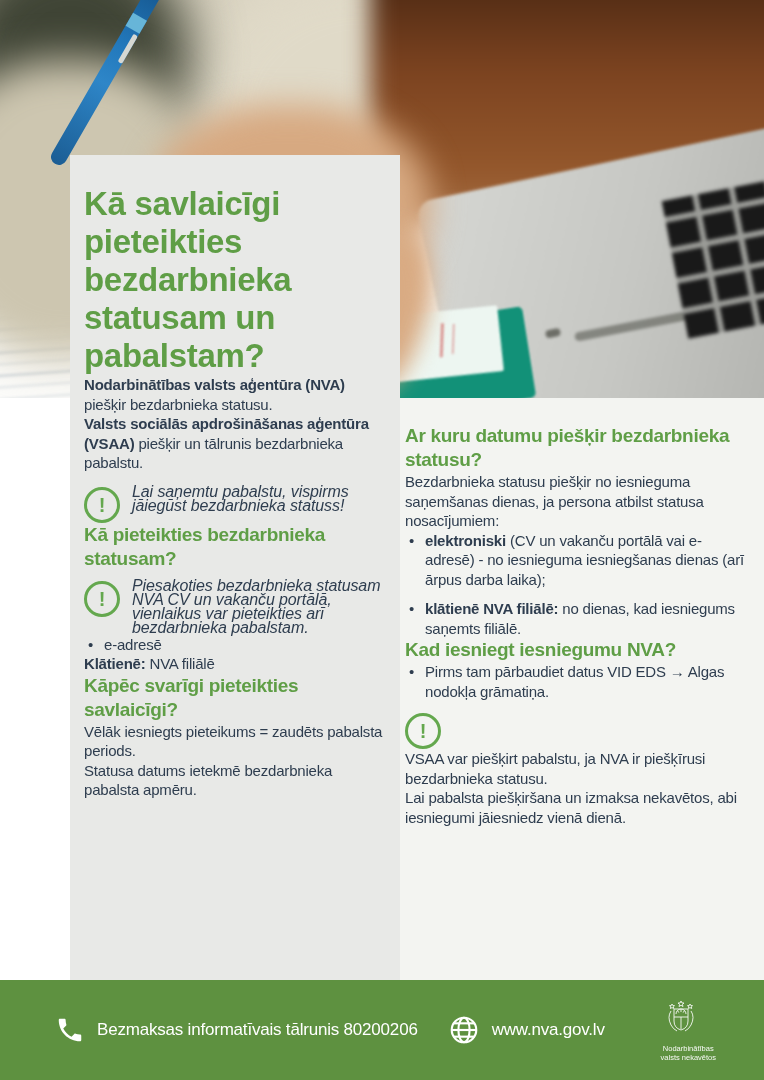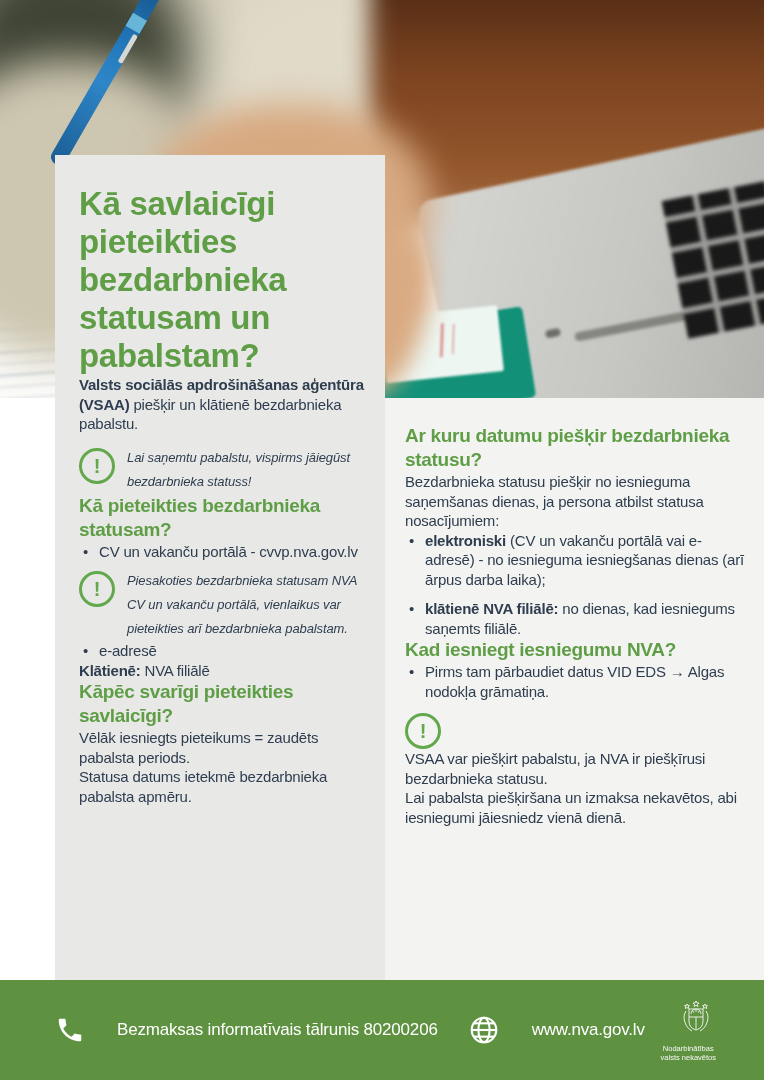--- a/index.html
+++ b/index.html
@@ -32,45 +32,45 @@
   .ph-finger{left:330px;top:230px;width:95px;height:170px;background:#d9ab83;border-radius:45%;filter:blur(11px);transform:rotate(18deg);}
   .ph-pen-top{left:152px;top:-18px;width:16px;height:210px;border-radius:8px;transform:rotate(30deg);transform-origin:50% 0;
               background:linear-gradient(180deg,#15558c 0%,#2278bb 35%,#2e86c8 55%,#1b5d94 100%);}
   .ph-pen-band{left:0;top:40px;width:16px;height:15px;background:#67b5d8;}
   .ph-pen-clip{left:11px;top:58px;width:5px;height:32px;border-radius:2px;background:#d6d8d3;}
   .ph-pen-bottom{left:352px;top:266px;width:9px;height:112px;border-radius:4px;transform:rotate(26deg);transform-origin:50% 0;
                  background:linear-gradient(180deg,#1b5d94,#2278bb 70%,#174e7c 100%);}
   .ph-pen-tip{left:1px;top:108px;width:7px;height:18px;background:linear-gradient(180deg,#d0d2ce,#8f918d);
               clip-path:polygon(0 0,100% 0,62% 100%,38% 100%);}
   
-  .left-panel{position:absolute;left:55px;top:155px;width:330px;height:825px;background:#e8e9e7;z-index:2;
-              box-sizing:border-box;padding:30px 12px 0 24px;}
+  .left-panel{position:absolute;left:70px;top:155px;width:330px;height:825px;background:#e8e9e7;z-index:2;
+              box-sizing:border-box;padding:30px 12px 0 14px;}
   .right-panel{position:absolute;left:385px;top:398px;width:379px;height:582px;background:#f3f4f1;z-index:1;
                box-sizing:border-box;padding:26px 18px 7px 20px;}
   .title{color:#5f9e46;font-size:33px;line-height:38px;font-weight:bold;letter-spacing:-0.3px;margin:0;}
   h2.sec{color:#5f9e46;font-size:19px;line-height:24px;font-weight:bold;letter-spacing:-0.3px;margin:0;}.mt22{margin-top:22px;}.mt16{margin-top:16px;}
   .mt14{margin-top:14px;}.mt12{margin-top:12px;}.mt10{margin-top:10px;}.mt8{margin-top:8px;}
   p.body{font-size:15px;line-height:19.5px;margin:0;letter-spacing:-0.2px;}
   .b{font-weight:bold;}
   .note{display:flex;align-items:flex-start;gap:12px;}
   .warn-circle{flex:0 0 auto;width:30px;height:30px;border:3px solid #64a84e;border-radius:50%;
                display:flex;align-items:center;justify-content:center;
                color:#64a84e;font-weight:bold;font-size:20px;line-height:1;margin-top:2px;}
-  .note-text{font-size:13px;line-height:24px;font-style:italic;letter-spacing:-0.1px;}
+  .note-text{font-size:16px;line-height:14px;font-style:italic;letter-spacing:-0.1px;}
   .bullets{margin:0;padding:0;list-style:none;}
   .bullets li{position:relative;padding-left:20px;font-size:15px;line-height:19.5px;letter-spacing:-0.2px;}
   .bullets li + li{margin-top:10px;}
   .bullets li::before{content:"•";position:absolute;left:4px;top:0;color:#2e3d4f;}
   .indent{margin-left:8px;}
   
   .footer{position:absolute;left:0;top:980px;width:764px;height:100px;background:#5e9140;z-index:3;
           display:flex;align-items:center;color:#ffffff;}
-  .footer .grp{display:flex;align-items:center;gap:32px;}
+  .footer .grp{display:flex;align-items:center;gap:12px;}
   .f-label{font-size:17px;letter-spacing:-0.2px;}
-  .logo-block{margin-left:auto;margin-right:48px;display:flex;flex-direction:column;align-items:flex-end;}
+  .logo-block{margin-left:auto;margin-right:48px;display:flex;flex-direction:column;align-items:flex-start;}
   .logo-caption{font-size:7.5px;line-height:9px;text-align:center;opacity:.95;margin-top:3px;}
 </style>
 </head>
 <body>
 
 <div class="page">
 
   <div class="photo">
     <div class="ph-person"></div>
     <div class="ph-dark-corner"></div>
@@ -98,34 +98,32 @@
     </div>
     <div class="ph-pen-bottom">
       <div class="ph-pen-tip"></div>
     </div>
   </div>
 
   <div class="left-panel">
     <h1 class="title">Kā savlaicīgi pieteikties bezdarbnieka statusam un pabalstam?</h1>
 
 
-
-    <p class="body mt8"><span class="b">Valsts sociālās apdrošināšanas aģentūra (VSAA)</span><span> piešķir un klātienē bezdarbnieka pabalstu.</span></p>
+    <p class="body mt10"><span class="b">Nodarbinātības valsts aģentūra (NVA)</span><span> piešķir bezdarbnieka statusu.</span></p>
+
+    <p class="body mt8"><span class="b">Valsts sociālās apdrošināšanas aģentūra (VSAA)</span><span> piešķir un tālrunis bezdarbnieka pabalstu.</span></p>
 
     <div class="note mt12">
       <div class="warn-circle">!</div>
       <div class="note-text">Lai saņemtu pabalstu, vispirms jāiegūst bezdarbnieka statuss!</div>
     </div>
 
     <h2 class="sec mt22">Kā pieteikties bezdarbnieka statusam?</h2>
 
 
-    <ul class="bullets mt10">
-      <li>CV un vakanču portālā - cvvp.nva.gov.lv</li>
-    </ul>
 
     <div class="note mt8">
       <div class="warn-circle">!</div>
       <div class="note-text">Piesakoties bezdarbnieka statusam NVA CV un vakanču portālā, vienlaikus var pieteikties arī bezdarbnieka pabalstam.</div>
     </div>
 
     <ul class="bullets mt10">
       <li>e-adresē</li>
     </ul>
 

